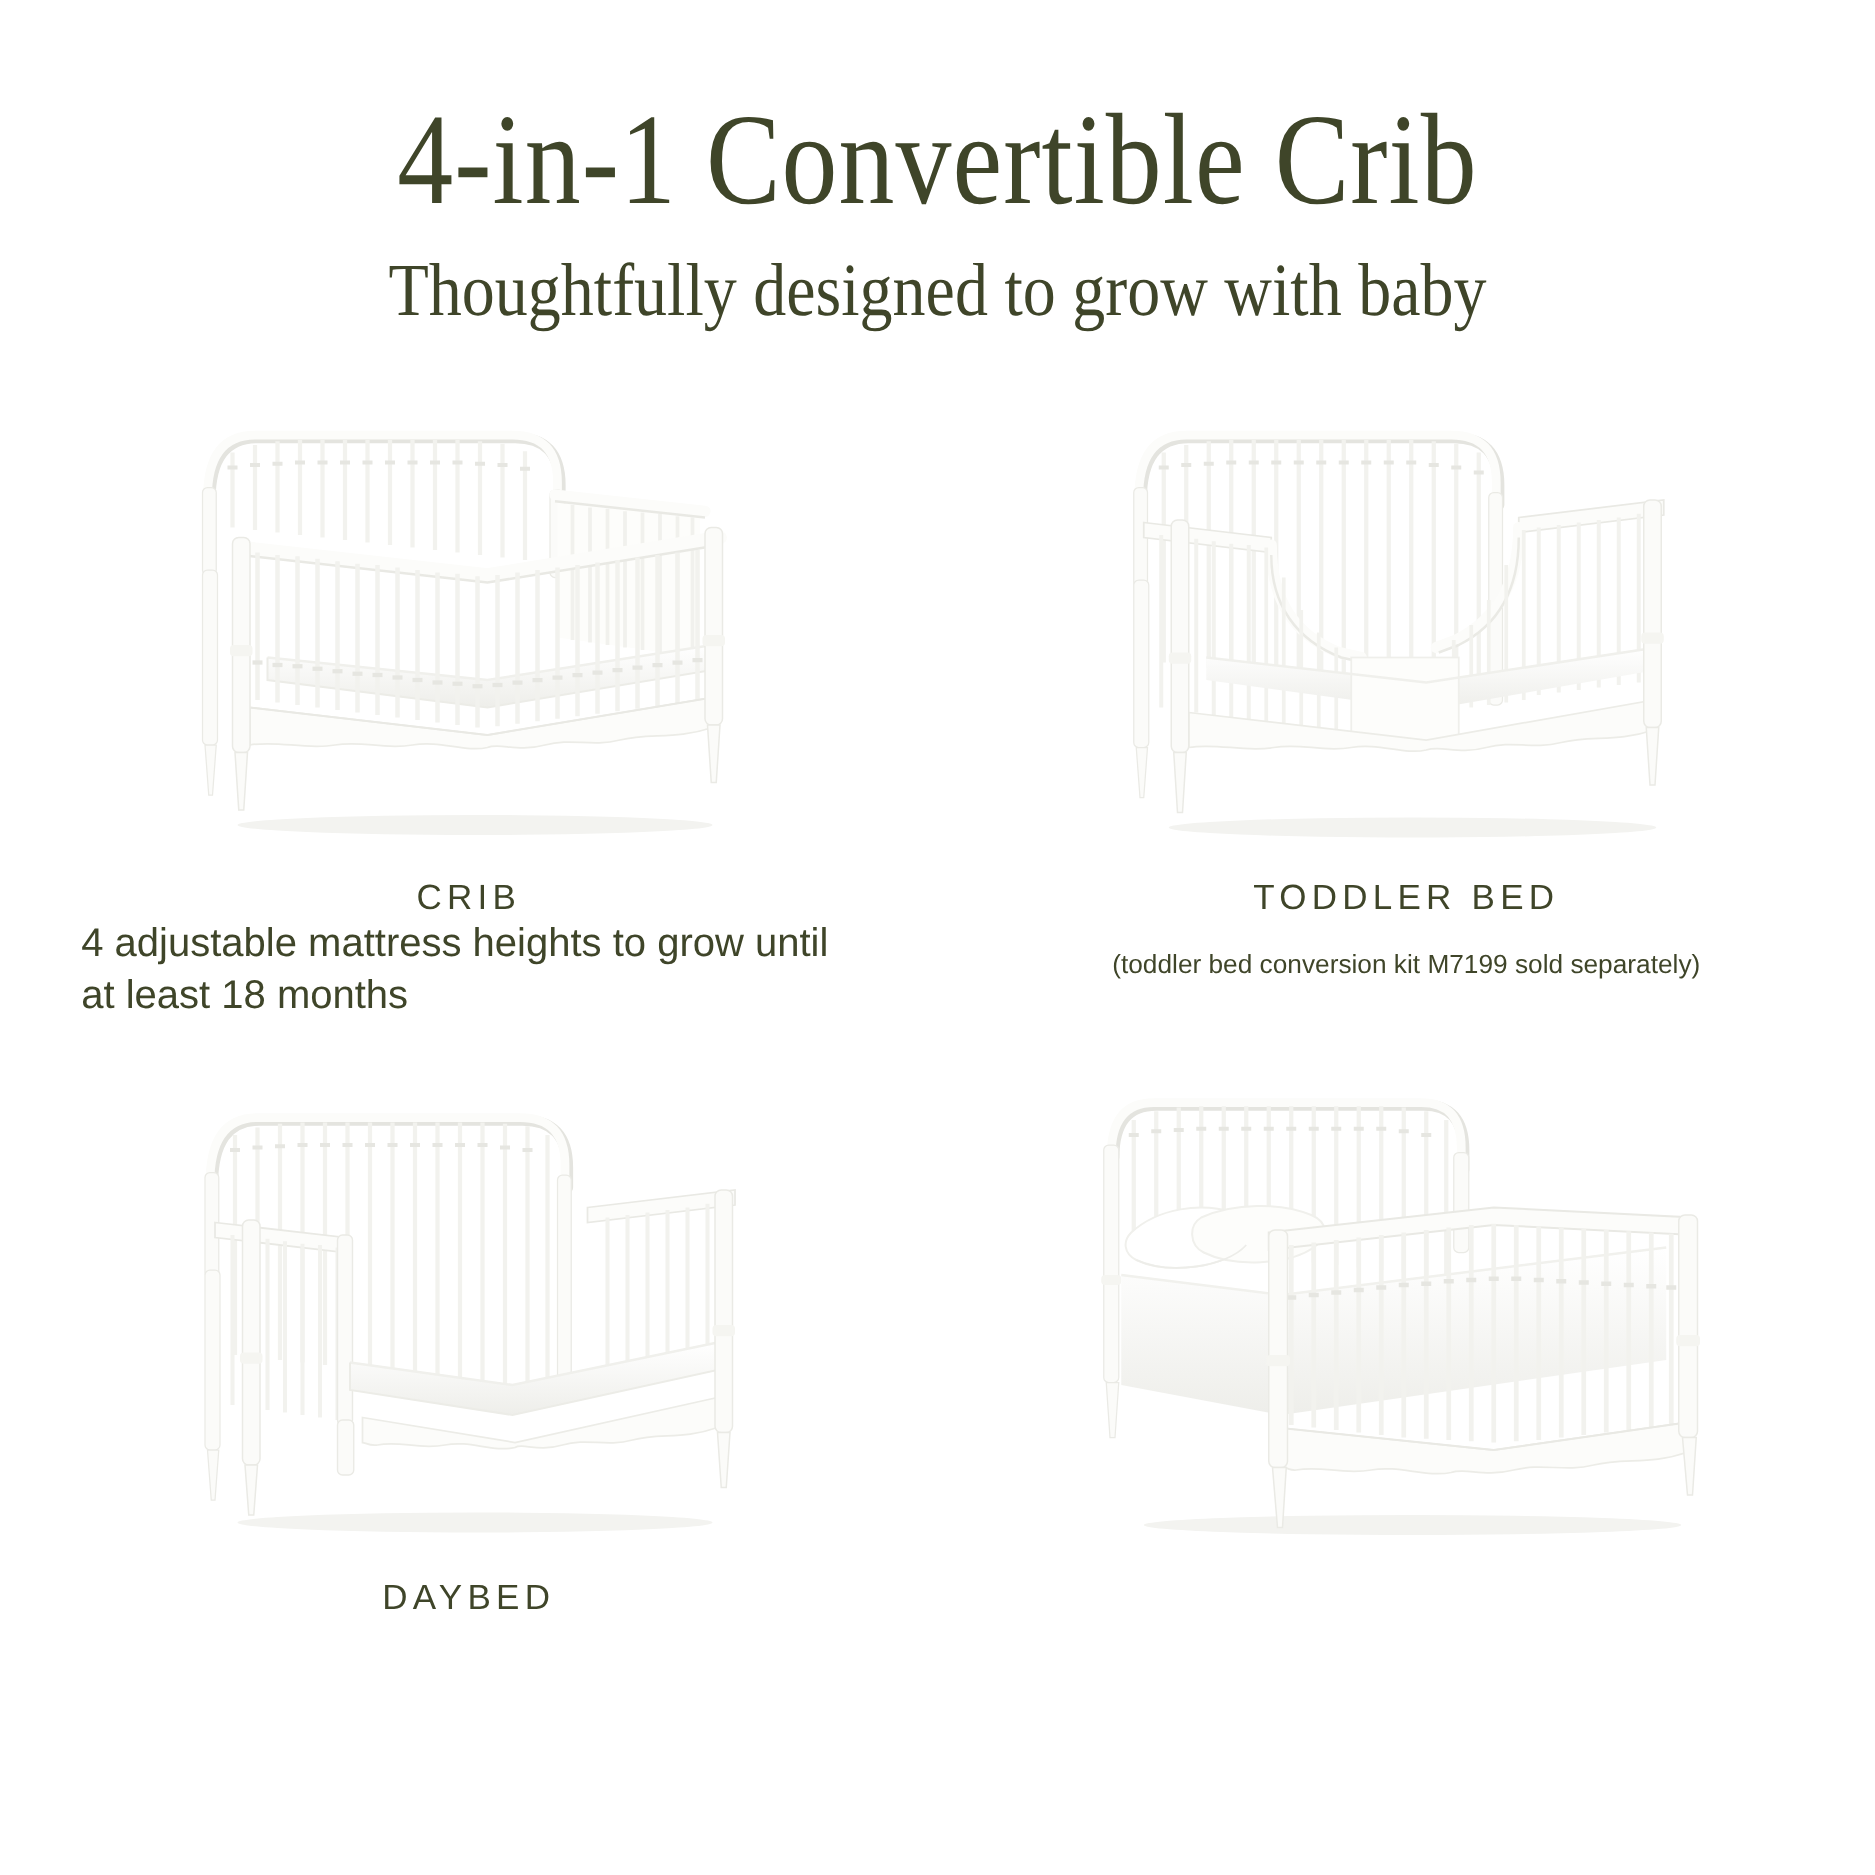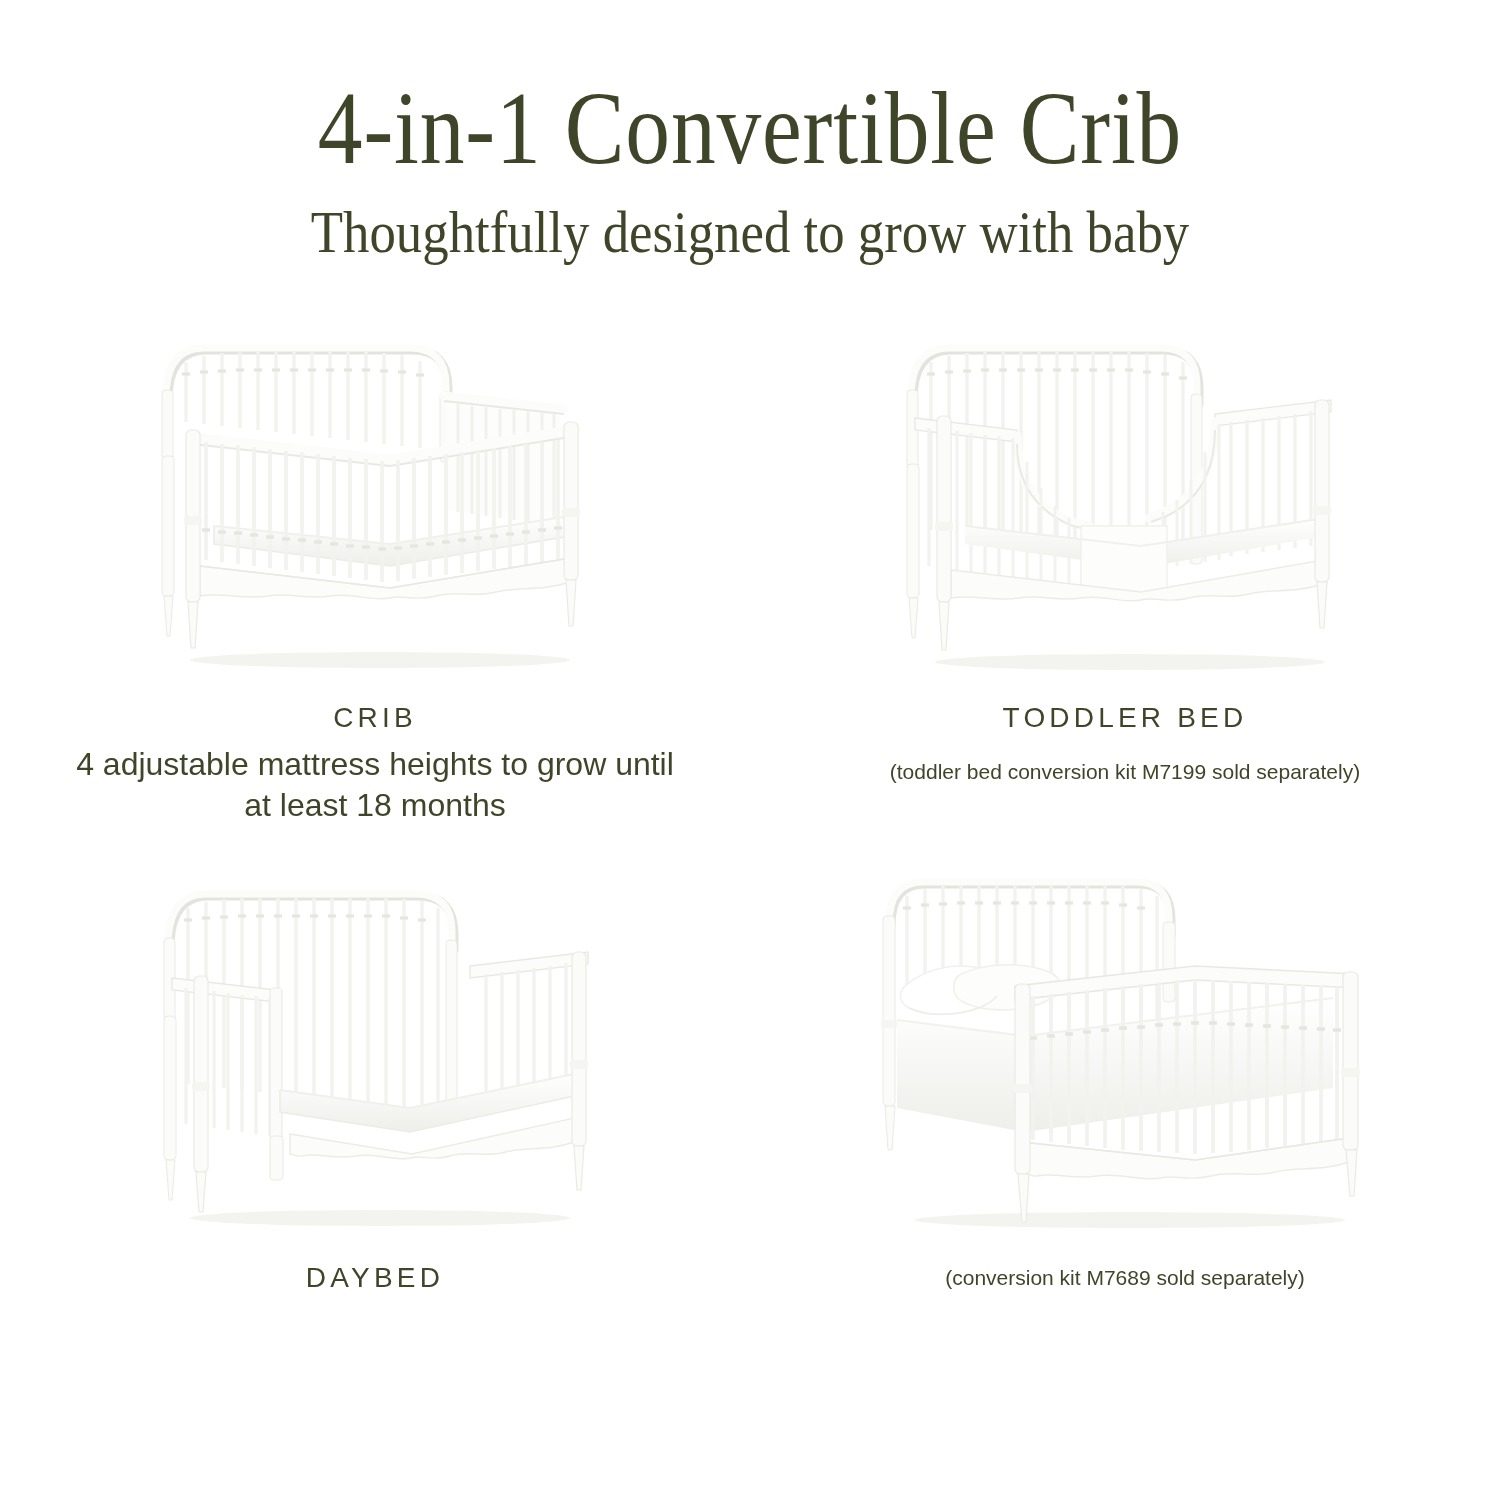--- a/index.html
+++ b/index.html
@@ -78,22 +78,22 @@
     letter-spacing: 4.2px;
     color: #3f4529;
     margin-top: 22px;
     text-align: center;
   }
 
   .cap-body {
     font-size: 32px;
     line-height: 1.28;
     color: #3f4529;
-    text-align: center;
-    margin-top: 10px;
+    text-align: left;
+    margin-top: 0;
     max-width: 620px;
   }
 
   .cap-note {
     font-size: 21px;
     line-height: 1.3;
     color: #3f4529;
     text-align: center;
     margin-top: 24px;
     max-width: 660px;
@@ -584,16 +584,15 @@
         <path d="M156 272 L330 290 L484 268" fill="none" stroke="#e9e9e4" stroke-width="1.6"></path>
 
         <rect x="150" y="114" width="15" height="190" rx="5" fill="#fbfbf9" stroke="#eaeae5" stroke-width="1.2"></rect>
         <rect x="148" y="214" width="19" height="9" rx="3" fill="#f5f5f1"></rect>
         <path d="M153 304 L164 304 L161 352 L157 352 Z" fill="#fbfbf9" stroke="#eaeae5" stroke-width="1.2"></path>
         <rect x="478" y="102" width="15" height="178" rx="5" fill="#fbfbf9" stroke="#eaeae5" stroke-width="1.2"></rect>
         <rect x="476" y="198" width="19" height="9" rx="3" fill="#f5f5f1"></rect>
         <path d="M481 280 L492 280 L489 326 L485 326 Z" fill="#fbfbf9" stroke="#eaeae5" stroke-width="1.2"></path>
       </svg>
     </div>
-    <div class="cap-note">(conversion kit M7689 sold separately)</div>
   </div>
 
 </div>
 
 </body></html>

